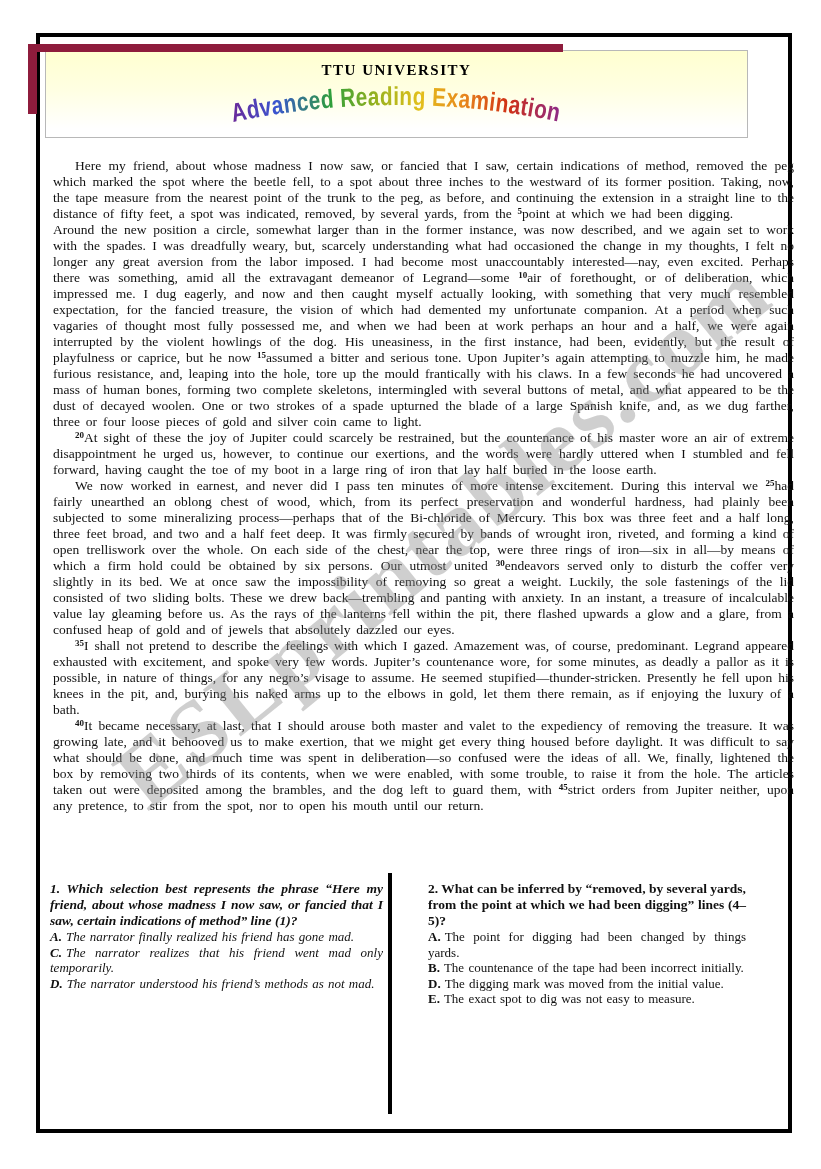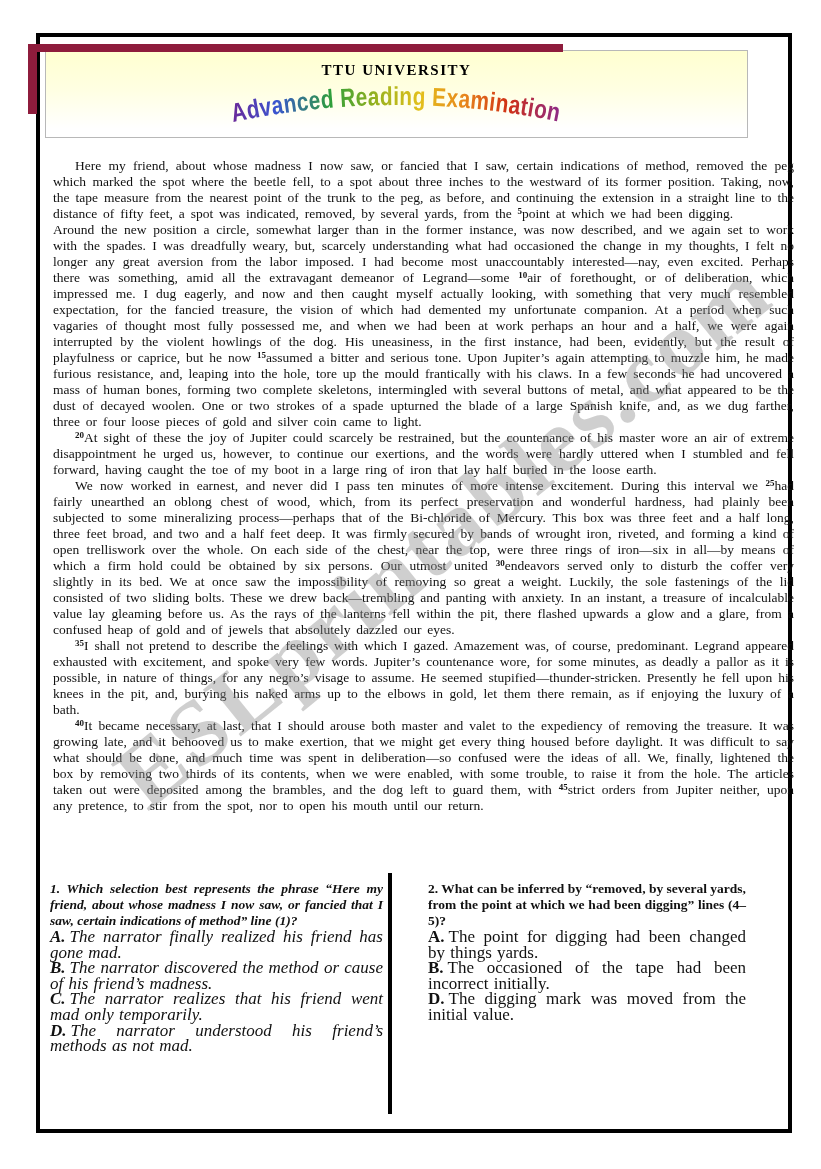--- a/index.html
+++ b/index.html
@@ -41,21 +41,21 @@
     font-size:13.5px;line-height:16px;text-align:justify;word-spacing:2.5px;
   }
   .passage p{margin:0;}
   .passage p.ind{text-indent:22px;}
   sup.ln{font-weight:bold;font-size:9px;line-height:0;vertical-align:4px;}
   
   .qcol{position:absolute;top:844px;text-align:justify;}
   .qcol.left{left:10px;width:333px;font-style:italic;}
   .qcol.right{left:368px;width:318px;margin-left:20px;}
   .stem{margin:0;font-weight:bold;font-size:13.5px;line-height:16px;}
-  .opt{margin:0;font-size:17px;line-height:15.6px;word-spacing:1px;}
+  .opt{margin:0;font-size:13px;line-height:15.6px;word-spacing:1px;}
   .opt b{margin-right:4px;}
   .vdiv{position:absolute;left:348px;top:836px;width:4px;height:241px;background:#000;}
   
   .watermark{
     position:absolute;left:128px;top:742px;z-index:6;
     font-family:"Liberation Serif",serif;font-weight:bold;
     font-size:92px;line-height:92px;letter-spacing:3px;white-space:nowrap;
     color:#8a8a8a;opacity:0.40;
     transform:rotate(-39deg);transform-origin:0 50%;
     pointer-events:none;
@@ -101,29 +101,29 @@
       <p class="ind"><span>We now worked in earnest, and never did I pass ten minutes of more intense excitement. During this interval we </span><sup class="ln">25</sup><span>had fairly unearthed an oblong chest of wood, which, from its perfect preservation and wonderful hardness, had plainly been subjected to some mineralizing process—perhaps that of the Bi-chloride of Mercury. This box was three feet and a half long, three feet broad, and two and a half feet deep. It was firmly secured by bands of wrought iron, riveted, and forming a kind of open trelliswork over the whole. On each side of the chest, near the top, were three rings of iron—six in all—by means of which a firm hold could be obtained by six persons. Our utmost united </span><sup class="ln">30</sup><span>endeavors served only to disturb the coffer very slightly in its bed. We at once saw the impossibility of removing so great a weight. Luckily, the sole fastenings of the lid consisted of two sliding bolts. These we drew back—trembling and panting with anxiety. In an instant, a treasure of incalculable value lay gleaming before us. As the rays of the lanterns fell within the pit, there flashed upwards a glow and a glare, from a confused heap of gold and of jewels that absolutely dazzled our eyes.</span></p>
       <p class="ind"><sup class="ln">35</sup><span>I shall not pretend to describe the feelings with which I gazed. Amazement was, of course, predominant. Legrand appeared exhausted with excitement, and spoke very few words. Jupiter’s countenance wore, for some minutes, as deadly a pallor as it is possible, in nature of things, for any negro’s visage to assume. He seemed stupified—thunder-stricken. Presently he fell upon his knees in the pit, and, burying his naked arms up to the elbows in gold, let them there remain, as if enjoying the luxury of a bath.</span></p>
       <p class="ind"><sup class="ln">40</sup><span>It became necessary, at last, that I should arouse both master and valet to the expediency of removing the treasure. It was growing late, and it behooved us to make exertion, that we might get every thing housed before daylight. It was difficult to say what should be done, and much time was spent in deliberation—so confused were the ideas of all. We, finally, lightened the box by removing two thirds of its contents, when we were enabled, with some trouble, to raise it from the hole. The articles taken out were deposited among the brambles, and the dog left to guard them, with </span><sup class="ln">45</sup><span>strict orders from Jupiter neither, upon any pretence, to stir from the spot, nor to open his mouth until our return.</span></p>
     </div>
 
     <div class="vdiv"></div>
 
     <div class="qcol left">
       <p class="stem">1. Which selection best represents the phrase “Here my friend, about whose madness I now saw, or fancied that I saw, certain indications of method” line (1)?</p>
       <p class="opt"><b>A.</b><span>The narrator finally realized his friend has gone mad.</span></p>
-      <p class="opt"><b>B.</b><span>The narrator discovered the method or cause of his friend’s madness.</span></p>
       <p class="opt"><b>C.</b><span>The narrator realizes that his friend went mad only temporarily.</span></p>
       <p class="opt"><b>D.</b><span>The narrator understood his friend’s methods as not mad.</span></p>
     </div>
 
     <div class="qcol right">
       <p class="stem">2. What can be inferred by “removed, by several yards, from the point at which we had been digging” lines (4–5)?</p>
       <p class="opt"><b>A.</b><span>The point for digging had been changed by things yards.</span></p>
-      <p class="opt"><b>B.</b><span>The occasioned of the tape had been incorrect initially.</span></p>
+      <p class="opt"><b>B.</b><span>The countenance of the tape had been incorrect initially.</span></p>
       <p class="opt"><b>D.</b><span>The digging mark was moved from the initial value.</span></p>
+      <p class="opt"><b>E.</b><span>The exact spot to dig was not easy to measure.</span></p>
     </div>
 
   </div>
 
   <div class="watermark">ESLprintables.com</div>
 
 </div>
 
 </body></html>

